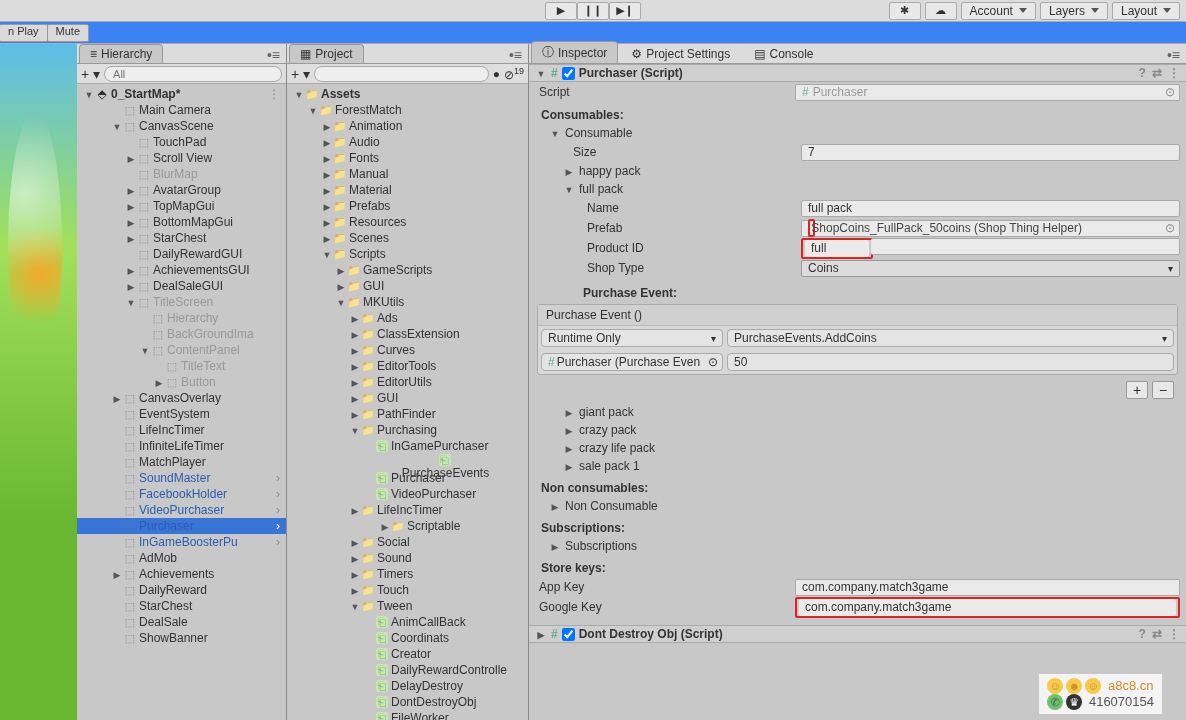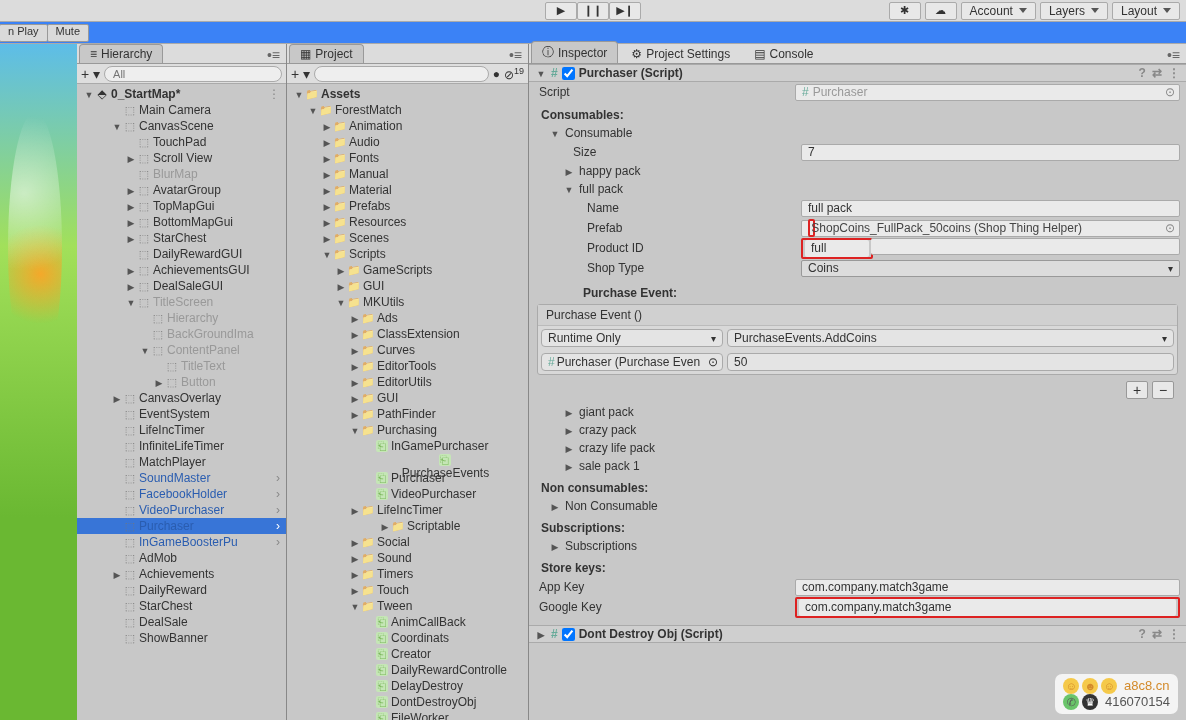--- a/index.html
+++ b/index.html
@@ -62,21 +62,21 @@
 .ev-head { padding: 3px 8px; border-bottom: 1px solid #bbb; background:#d0d0d0;}
 .ev-row { display: flex; padding: 3px; gap: 4px; }
 .ev-cell { flex: 1; height: 18px; background: #e4e4e4; border: 1px solid #aaa; border-radius: 4px; padding: 0 6px; display:flex; align-items:center; position:relative; }
 .ev-cell.drop::after { content:"▾"; position:absolute; right:6px; font-size:10px; }
 .ev-btns { display:flex; justify-content:flex-end; padding: 4px 12px; gap:4px; }
 .sq-btn { width: 22px; height: 18px; background: #e8e8e8; border: 1px solid #999; border-radius: 2px; display:flex; align-items:center; justify-content:center; font-size:14px; }
 
 .game-art { position: absolute; inset: 0; background: linear-gradient(180deg, #5dbde8 0%, #a2e05a 30%, #6ab832 70%); }
 .game-art::after { content:""; position:absolute; top:10%; left:10%; right:20%; height:40%; background: radial-gradient(circle at 30% 30%, #fff8, transparent 40%), radial-gradient(circle at 60% 60%, #f4a82a, transparent 30%); border-radius:50%; }
 
-.watermark { position: absolute; right: 8px; bottom: 6px; background: rgba(248,248,248,0.9); padding: 4px 8px; border-radius: 7px; font-size: 13px; text-align:left; }
+.watermark { position: absolute; right: 24px; bottom: 6px; background: rgba(248,248,248,0.9); padding: 4px 8px; border-radius: 0; font-size: 13px; text-align:left; }
 .watermark .l1 { color: #d38a2a; }
 .watermark .l2 { color: #555; }
 .emoji { display:inline-block; width:16px; height:16px; border-radius:50%; background:#f5c94a; text-align:center; line-height:16px; font-size:11px; margin-right:3px; }
 </style>
 </head>
 <body>
 
 <div class="topbar">
   <div class="center">
     <div class="tb-btn">▶</div>

